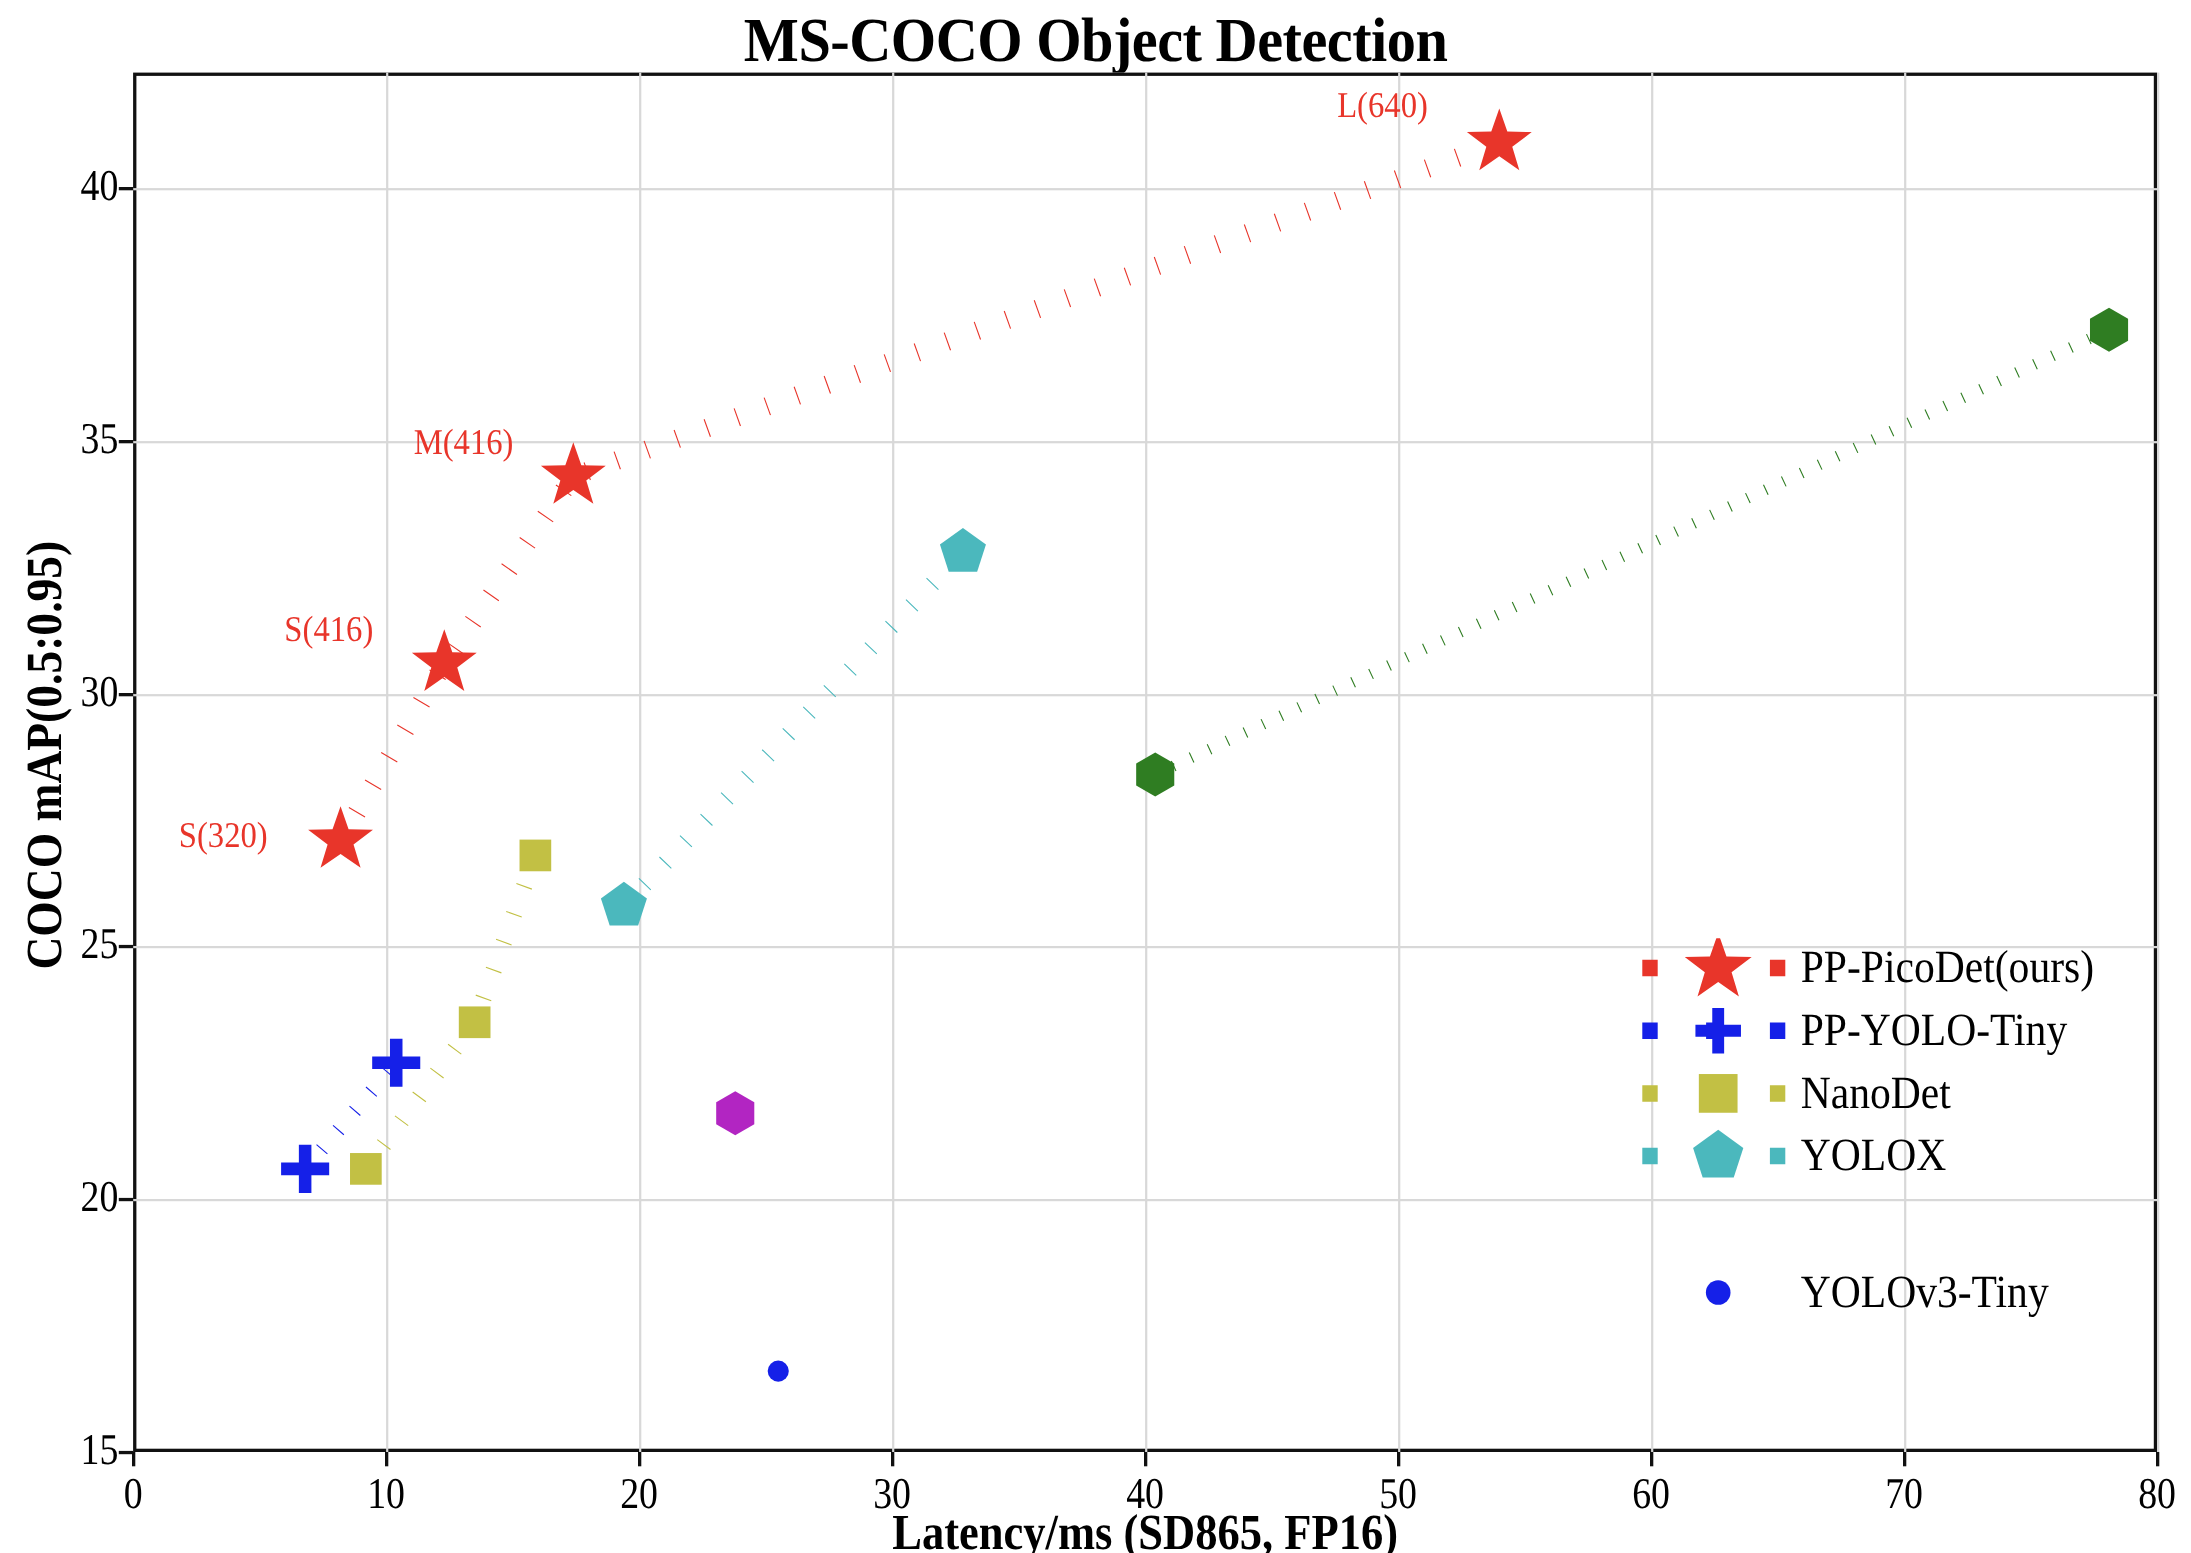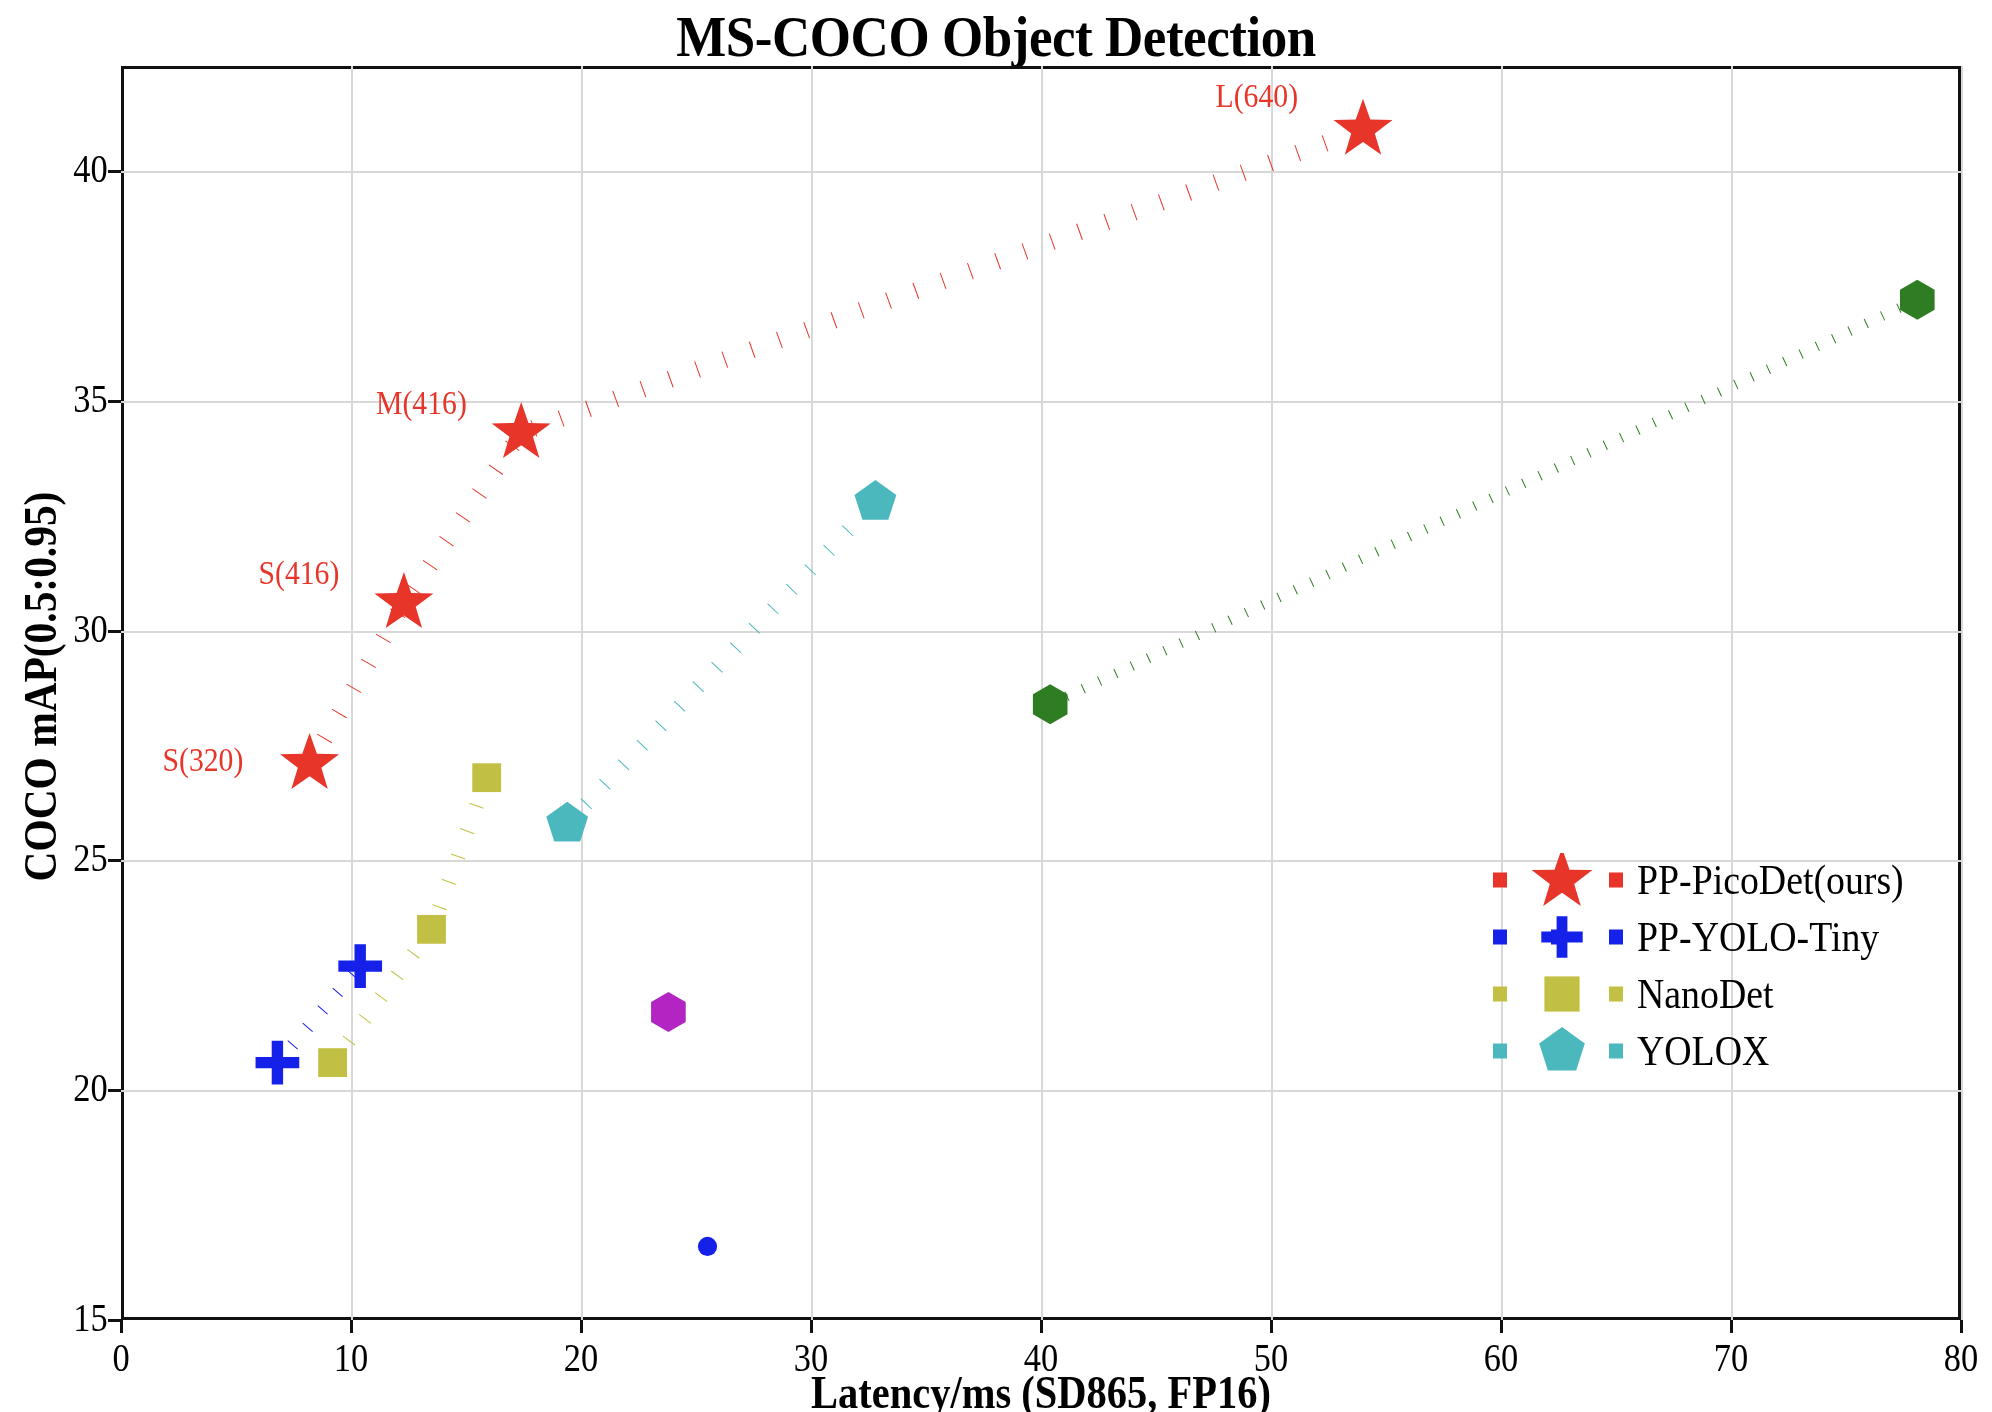--- a/index.html
+++ b/index.html
@@ -196,15 +196,21 @@
           </svg></div>
         <div class="legend-label">NanoDet</div>
       </div>
       <div class="legend-row" style="top: 171px;">
         <div class="legend-sym"><svg width="150" height="54" viewBox="0 0 150 54">
             <line x1="6" y1="27" x2="144" y2="27" stroke="#4bb8bd" stroke-width="15" stroke-dasharray="14 44"></line>
             <polygon points="75.00,3.00 97.83,19.58 89.11,46.42 60.89,46.42 52.17,19.58" fill="#4bb8bd"></polygon>
           </svg></div>
         <div class="legend-label">YOLOX</div>
       </div>
+      <div class="legend-row" style="top: 295px;">
+        <div class="legend-sym"><svg width="150" height="54" viewBox="0 0 150 54">
+            <circle cx="75" cy="27" r="11.200000000000001" fill="#1520e8"></circle>
+          </svg></div>
+        <div class="legend-label">YOLOv3-Tiny</div>
+      </div>
     </div>
 
 </div>
 
 </body></html>

